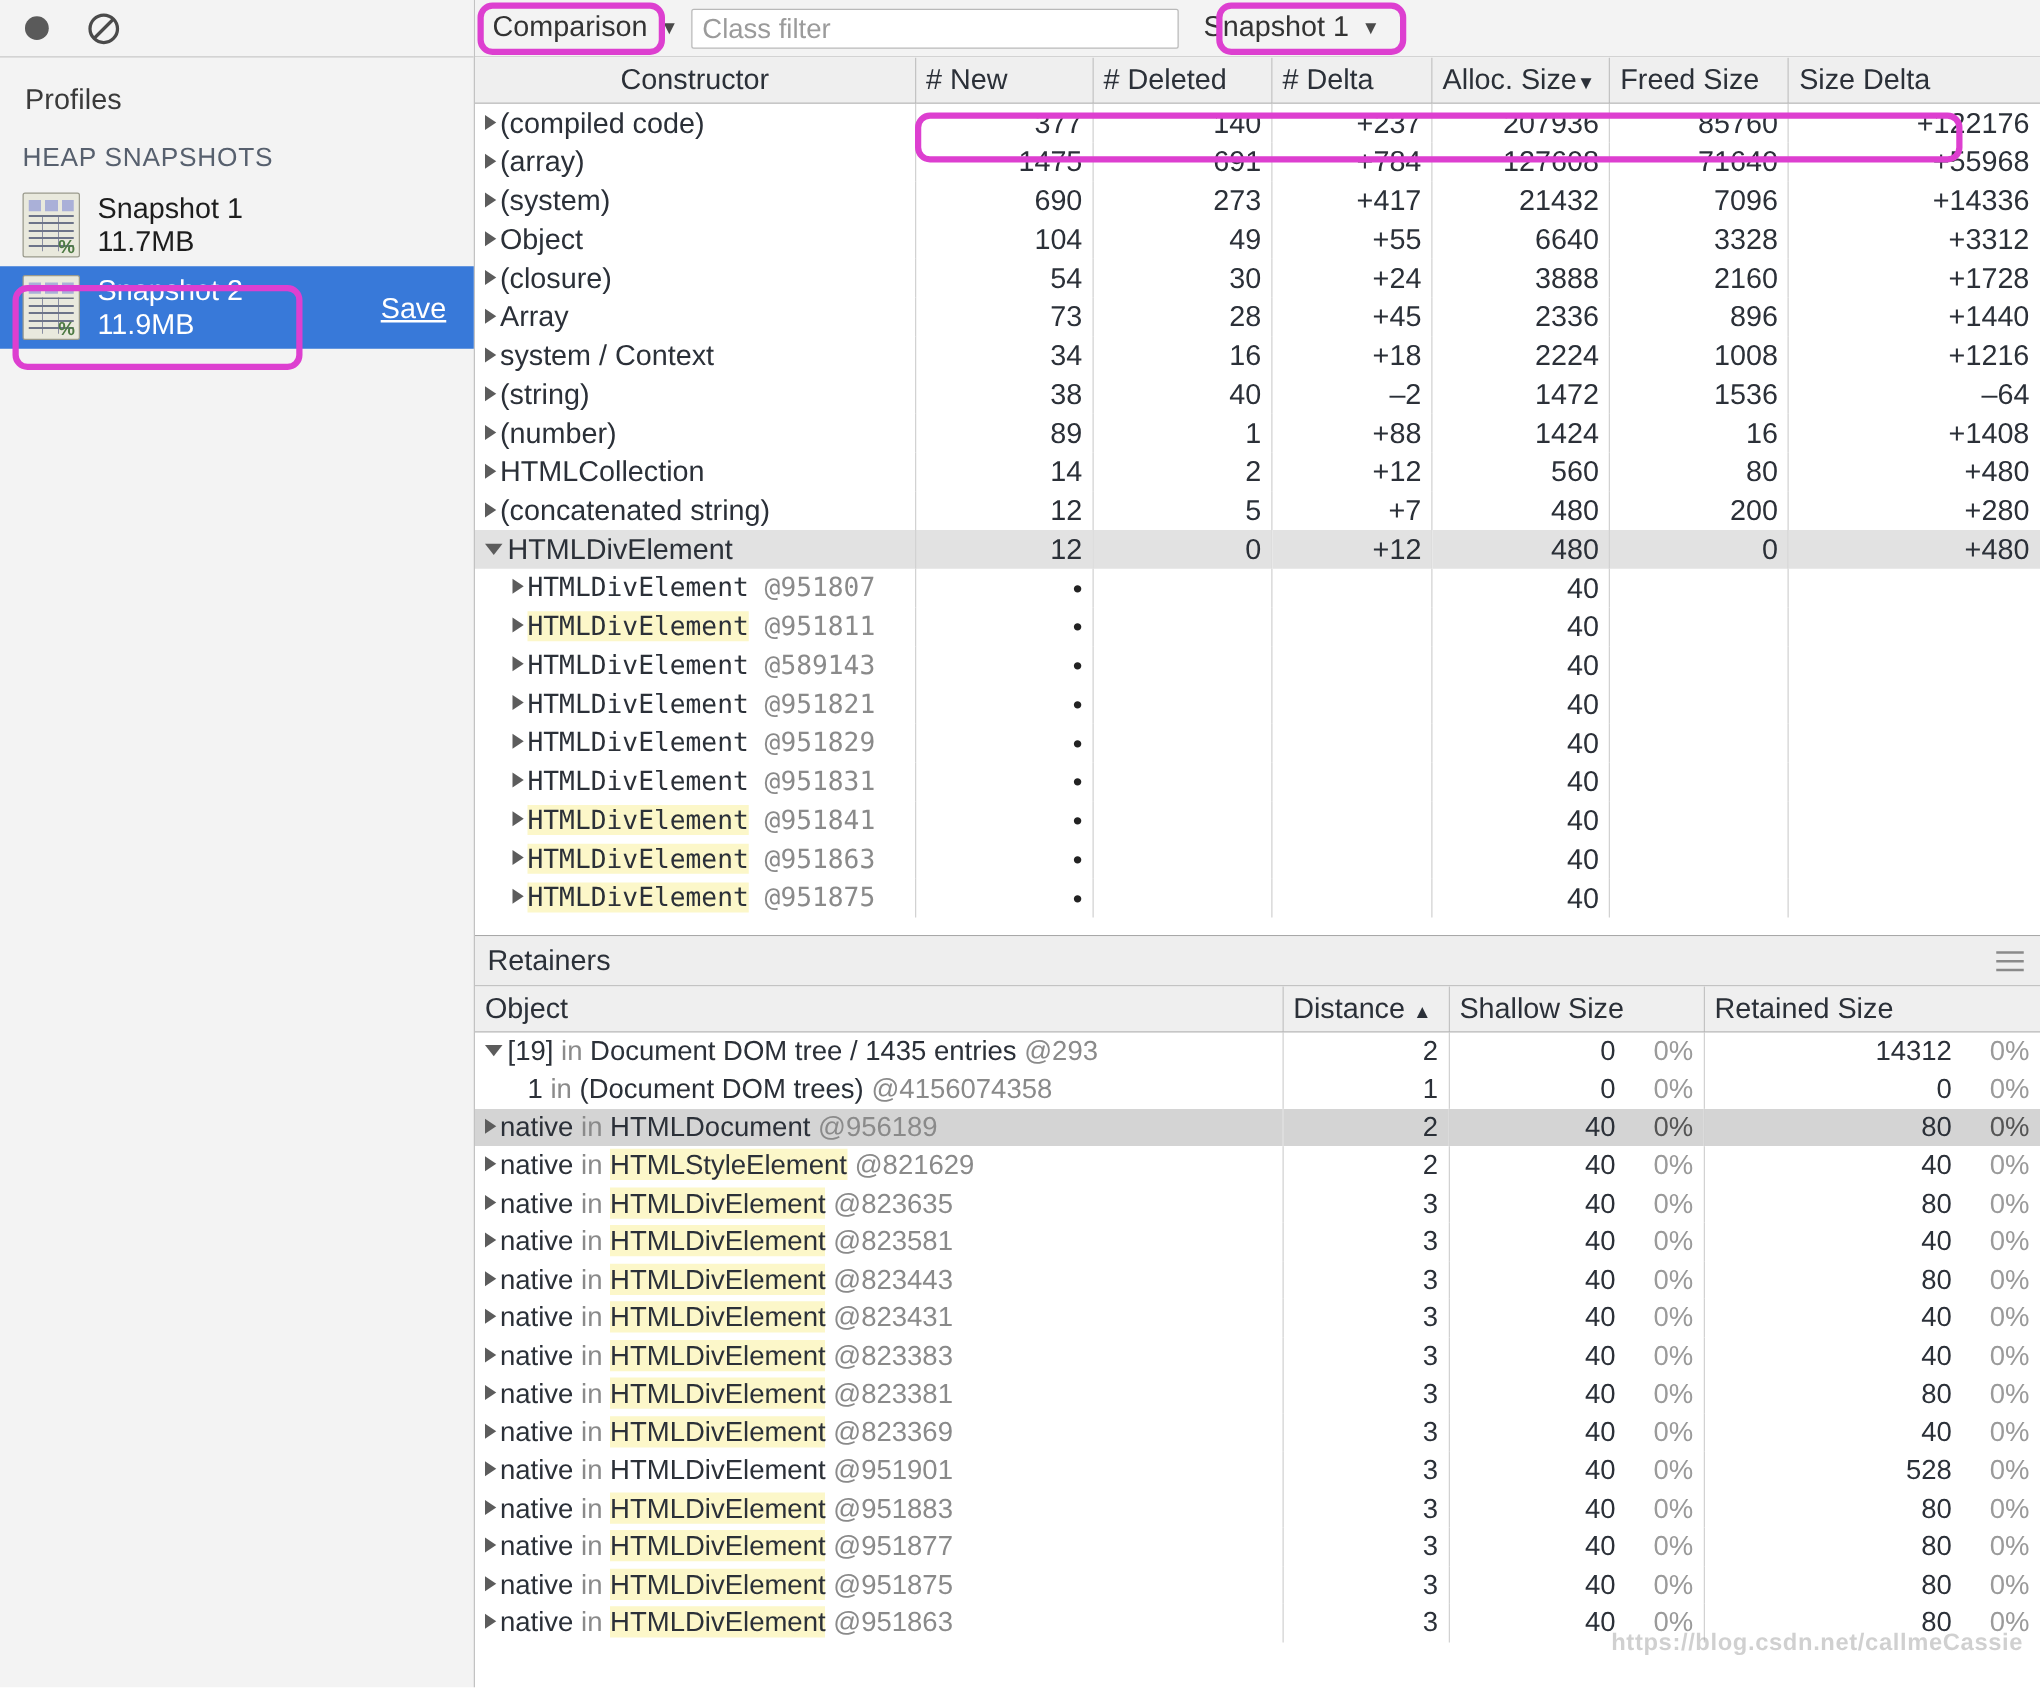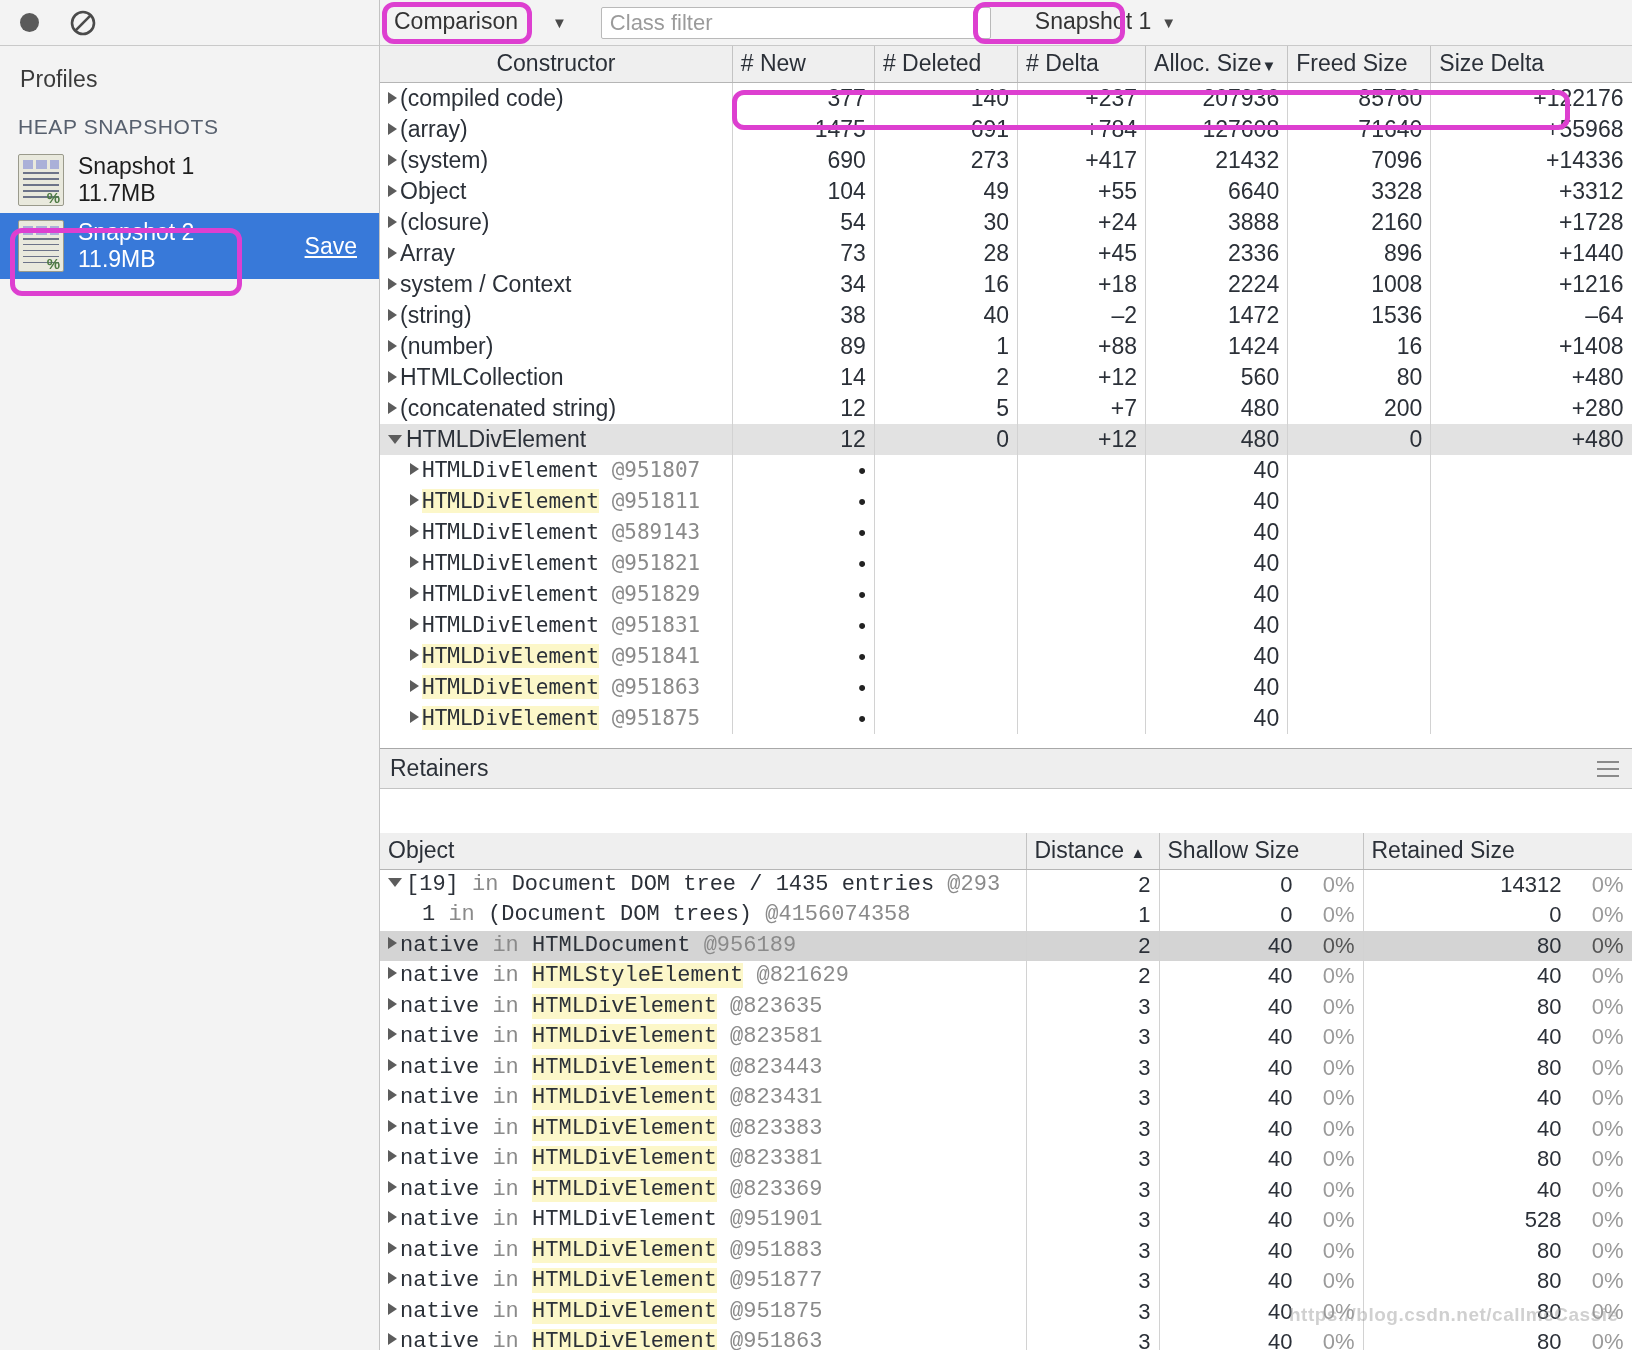--- a/index.html
+++ b/index.html
@@ -137,21 +137,20 @@
 
   #main-toolbar {
     height: 46px;
     flex: 0 0 46px;
     background: #f3f3f3;
     border-bottom: 1px solid #c9c9c9;
     display: flex;
     align-items: center;
     padding-left: 8px;
     position: relative;
-    gap: 24px;
   }
   .select-box {
     font-size: 23px;
     color: #333;
     padding: 1px 6px 3px 6px;
     cursor: pointer;
     white-space: nowrap;
   }
   .caret {
     font-size: 15px;
@@ -253,21 +252,20 @@
     z-index: 5;
   }
 
   
   #retainers {
     flex: 1 1 auto;
     display: flex;
     flex-direction: column;
     border-top: 1px solid #a8a8a8;
     overflow: hidden;
-    gap: 44px;
   }
   #retainers-bar {
     height: 40px;
     flex: 0 0 40px;
     background: #eeeeee;
     border-bottom: 1px solid #c3c3c3;
     display: flex;
     align-items: center;
     padding-left: 10px;
     position: relative;
@@ -300,21 +298,21 @@
     border-right: 1px solid #d2d2d2;
     height: 30.5px;
     line-height: 30.5px;
     padding: 0 8px;
     white-space: nowrap;
     overflow: hidden;
     font-size: 22px;
     color: #2b3038;
   }
   table.rgrid tbody tr.sel td { background: #d4d4d4; }
-  td.objcell { font-family: Liberation Mono, monospace; font-size: 22px; padding-left: 6px; }
+  td.objcell { font-family: Liberation Sans, sans-serif; font-size: 22px; padding-left: 6px; }
   .kw { color: #8a8a8a; }
   .numcell { text-align: right; }
   .pct { color: #9a9a9a; display: inline-block; width: 62px; text-align: right; }
   .sel .pct { color: #555; }
   .val { display: inline-block; }
 
   #watermark {
     position: absolute;
     right: 14px; bottom: 24px;
     font-size: 19px;

